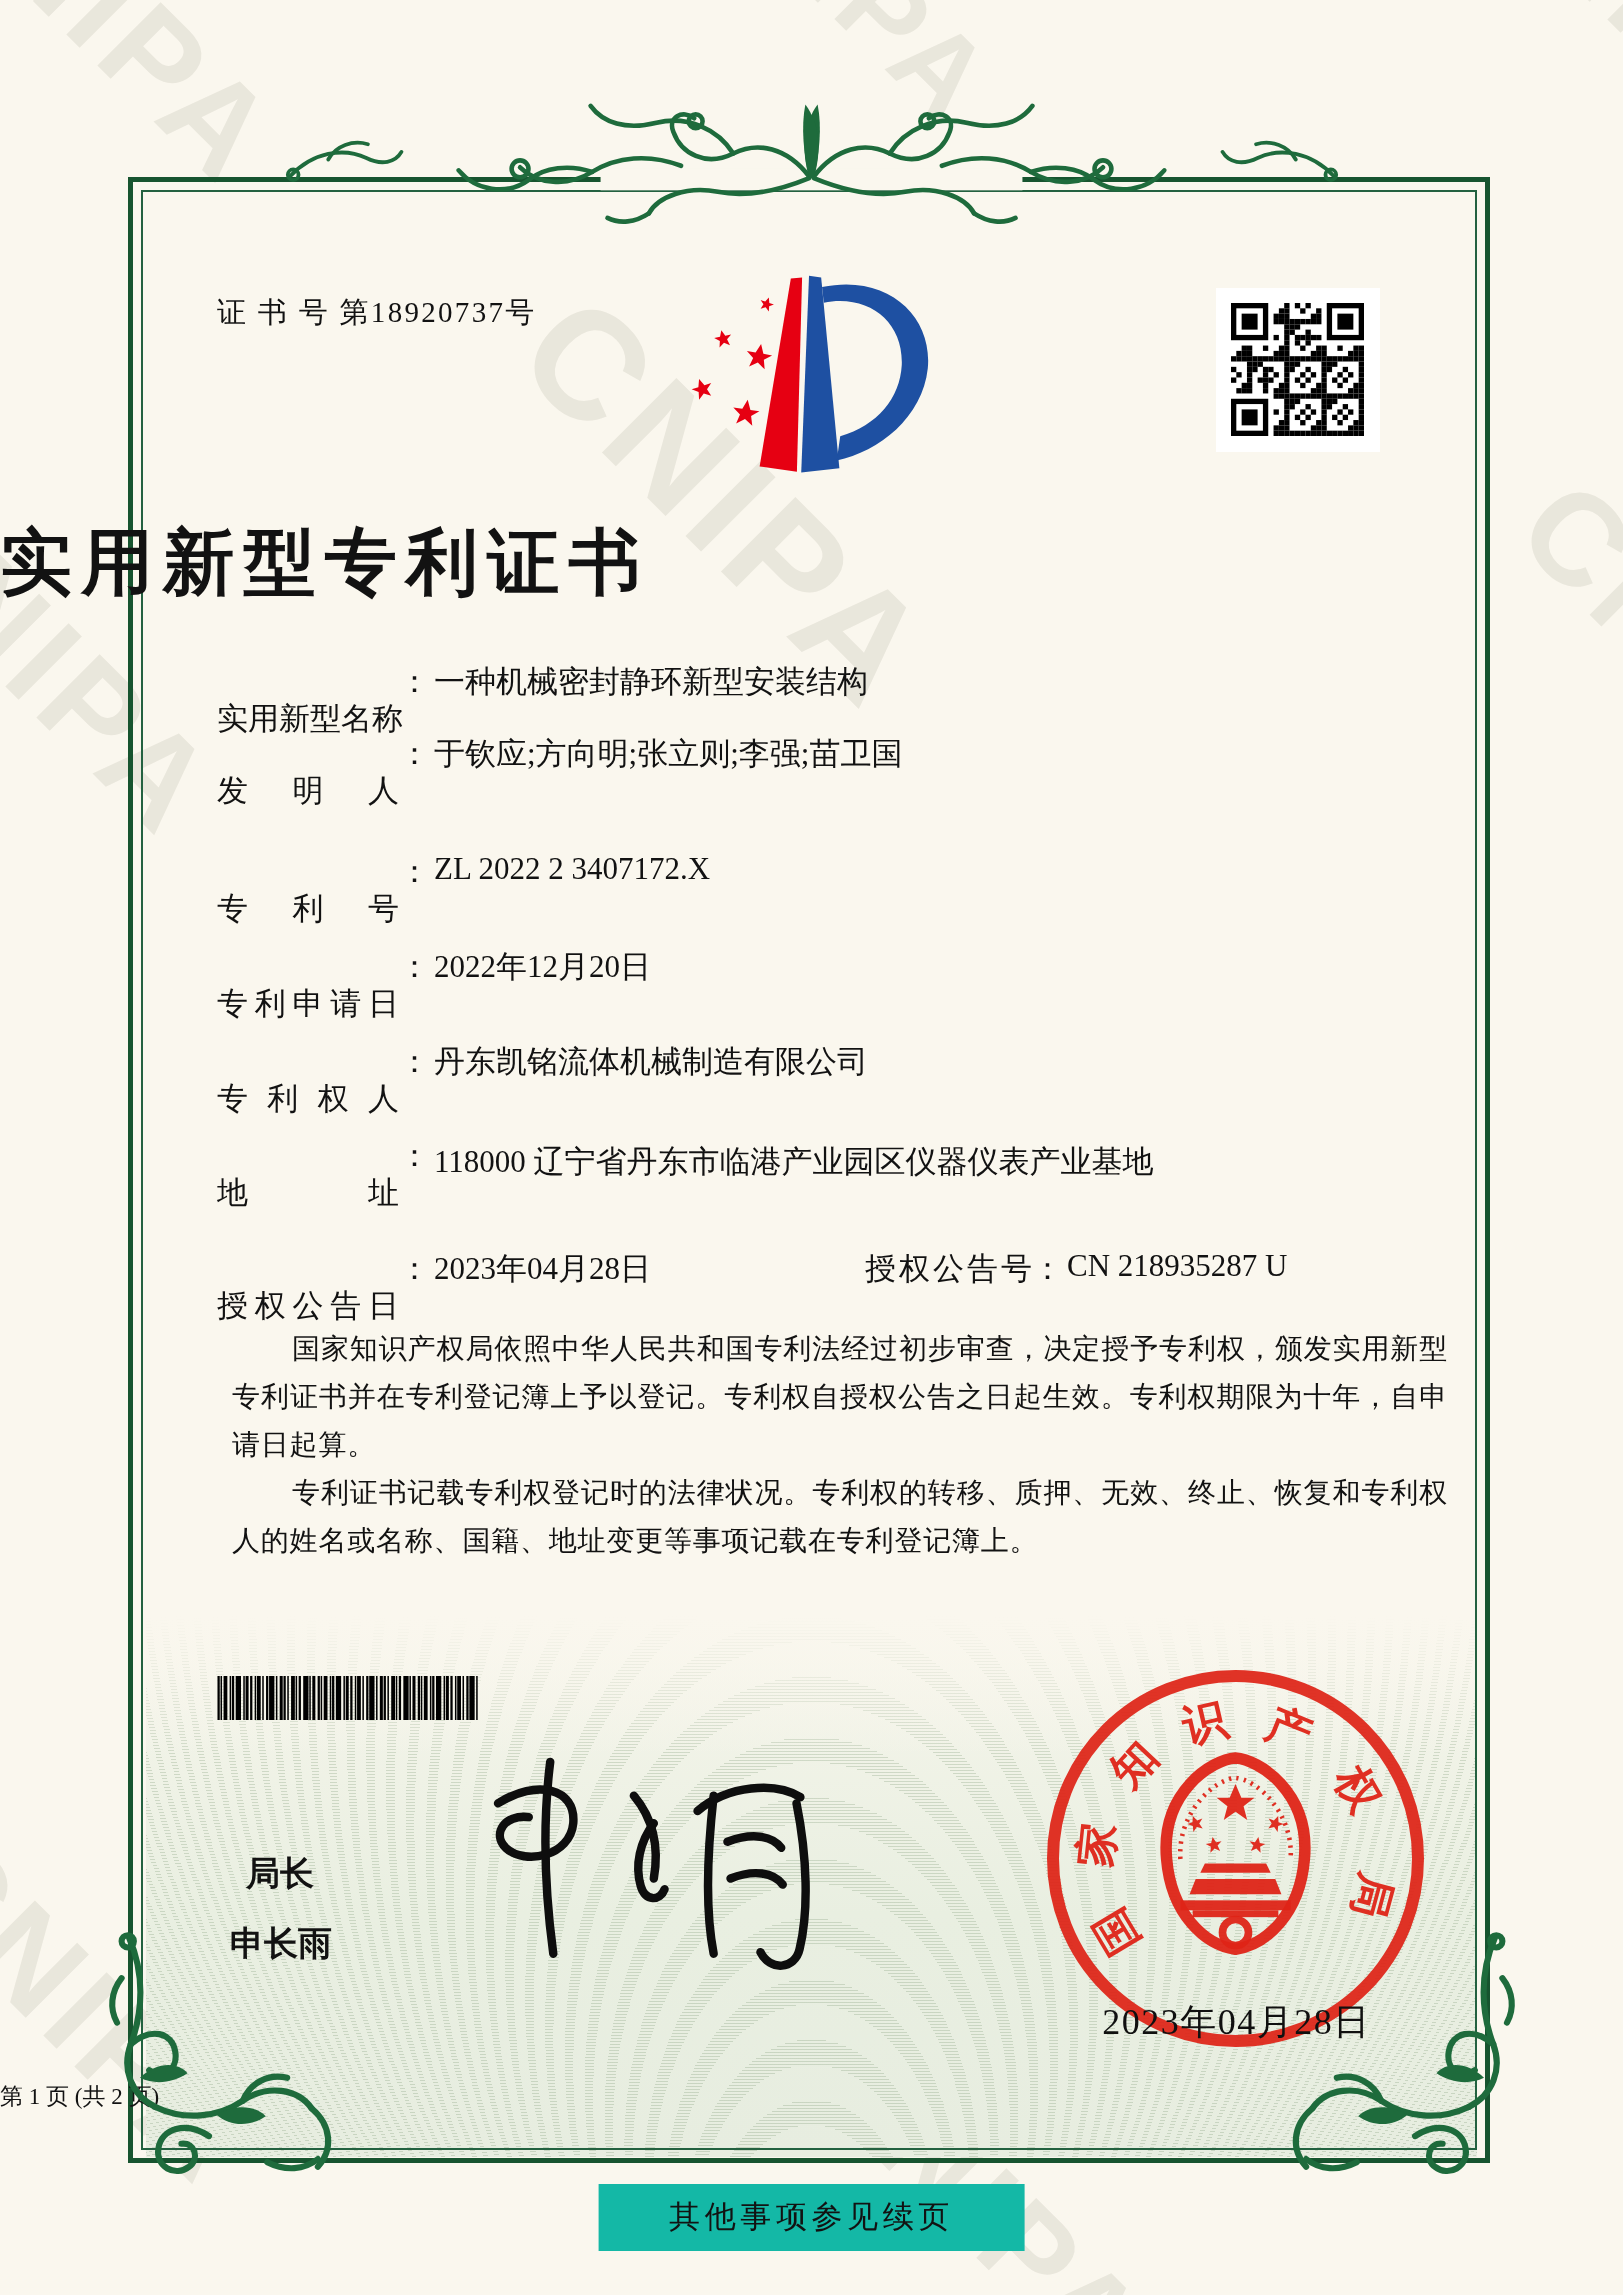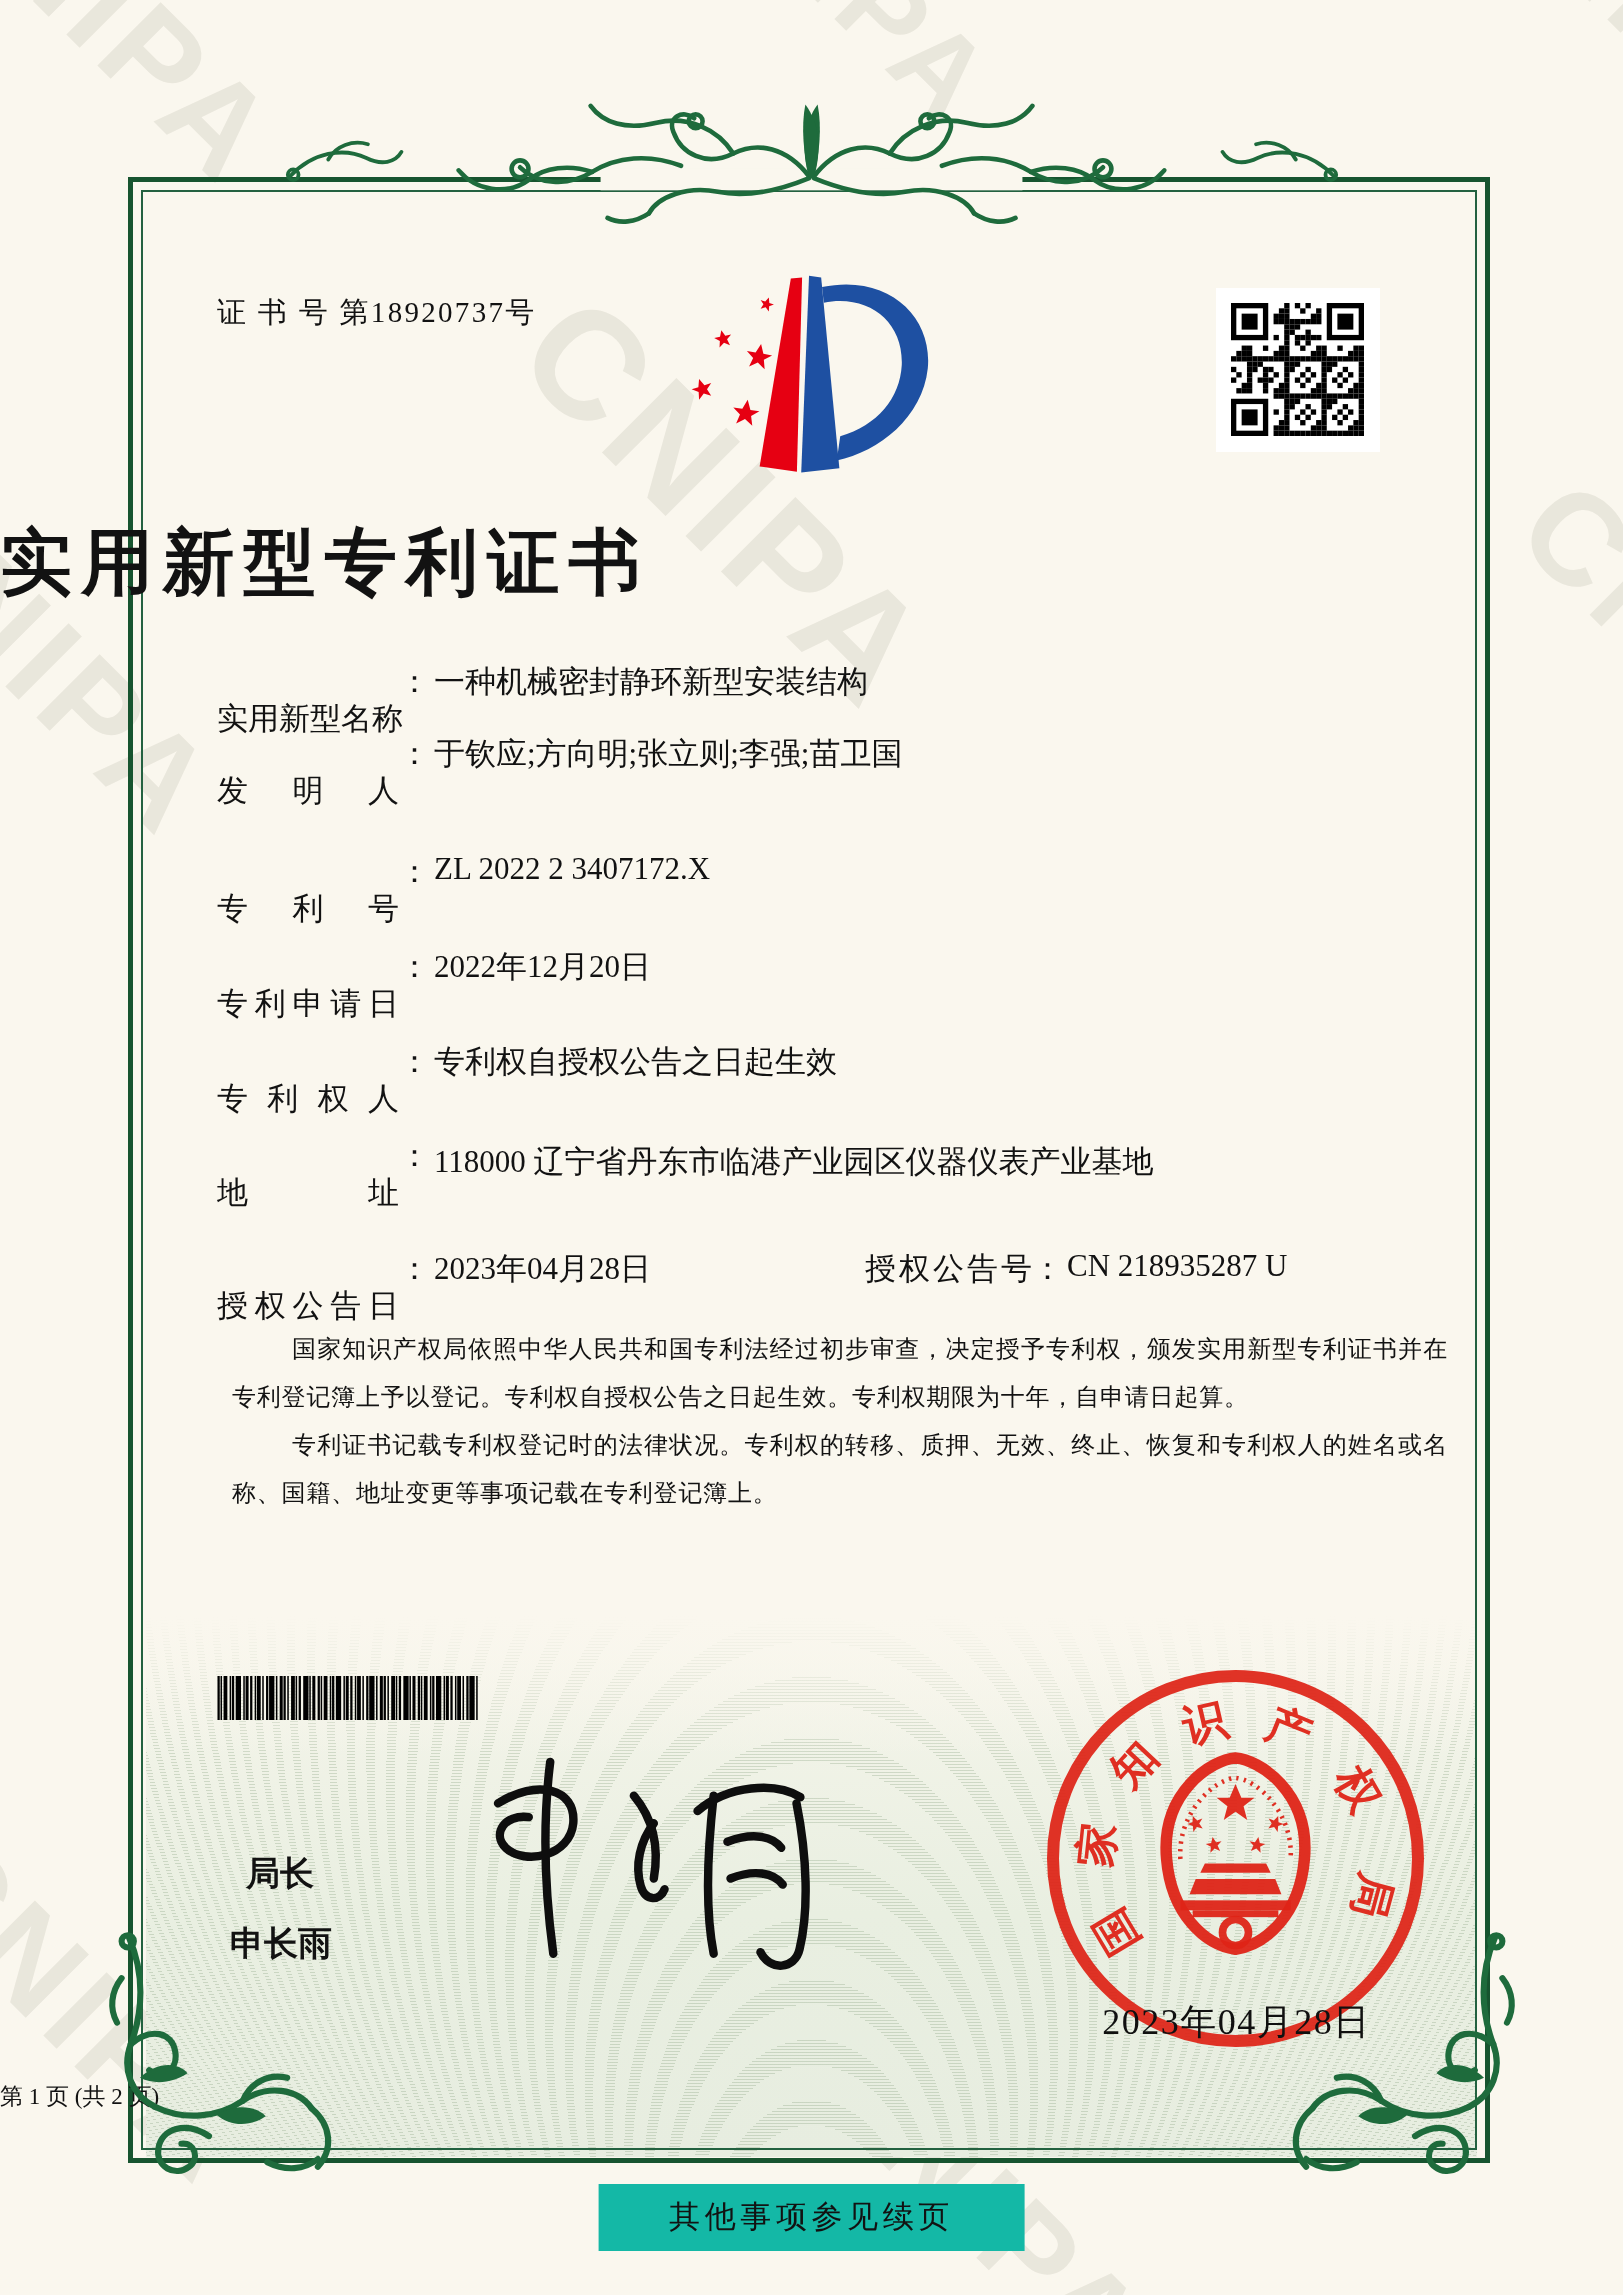--- a/index.html
+++ b/index.html
@@ -39,21 +39,21 @@
   
   .row{position:absolute; left:217px; font-size:31px; z-index:3; white-space:nowrap;}
   .lbl{display:inline-block; width:182px; text-align:justify; text-align-last:justify; vertical-align:top;margin-top:37px;}
   .lbl5{display:inline-block; width:167px; text-align:justify; text-align-last:justify; vertical-align:top;}
   .colon{display:inline-block; width:35px; vertical-align:top;}
   .val{vertical-align:top;}
   .val-block{display:inline-block; width:981px; white-space:normal; line-height:54px; vertical-align:top;}
   
   .body-text{
     position:absolute; left:232px; top:1325px; width:1216px; z-index:3;
-    font-size:24px; line-height:48px; letter-spacing:0.8px; text-align:justify;
+    font-size:28px; line-height:48px; letter-spacing:0.8px; text-align:justify;
   }
   .body-text p{margin:0; text-indent:60px;}
   
   .barcode{position:absolute; left:216px; top:1676px; z-index:3;}
   .director-label{position:absolute; left:230px; top:1851px; z-index:3;
     font-family:"Liberation Sans","DejaVu Sans",sans-serif; font-weight:bold; font-size:34px;margin-left:16px;}
   .director-name{position:absolute; left:230px; top:1921px; z-index:3;
     font-family:"Liberation Sans","DejaVu Sans",sans-serif; font-weight:bold; font-size:34px;}
   .signature{position:absolute; left:452px; top:1748px; z-index:4;}
   
@@ -437,21 +437,21 @@
   <div class="row" style="top:733px;">
     <span class="lbl">发明人</span><span class="colon">：</span><span class="val">于钦应;方向明;张立则;李强;苗卫国</span>
   </div>
   <div class="row" style="top:851px;">
     <span class="lbl">专利号</span><span class="colon">：</span><span class="val">ZL 2022 2 3407172.X</span>
   </div>
   <div class="row" style="top:946px;">
     <span class="lbl">专利申请日</span><span class="colon">：</span><span class="val">2022年12月20日</span>
   </div>
   <div class="row" style="top:1041px;">
-    <span class="lbl">专利权人</span><span class="colon">：</span><span class="val">专利权自授权公告之日起生效</span>
+    <span class="lbl">专利权人</span><span class="colon">：</span><span class="val">丹东凯铭流体机械制造有限公司</span>
   </div>
   <div class="row" style="top:1135px;">
     <span class="lbl">地址</span><span class="colon">：</span><span class="val-block"><span>118000 辽宁省丹东市临港产业园区仪器仪表产业基地</span><br></span>
   </div>
   <div class="row" style="top:1248px;">
     <span class="lbl">授权公告日</span><span class="colon">：</span><span class="val">2023年04月28日</span>
   </div>
   <div class="row" style="top:1248px; left:865px;">
     <span class="lbl5">授权公告号</span><span class="colon">：</span><span class="val">CN 218935287 U</span>
   </div>

